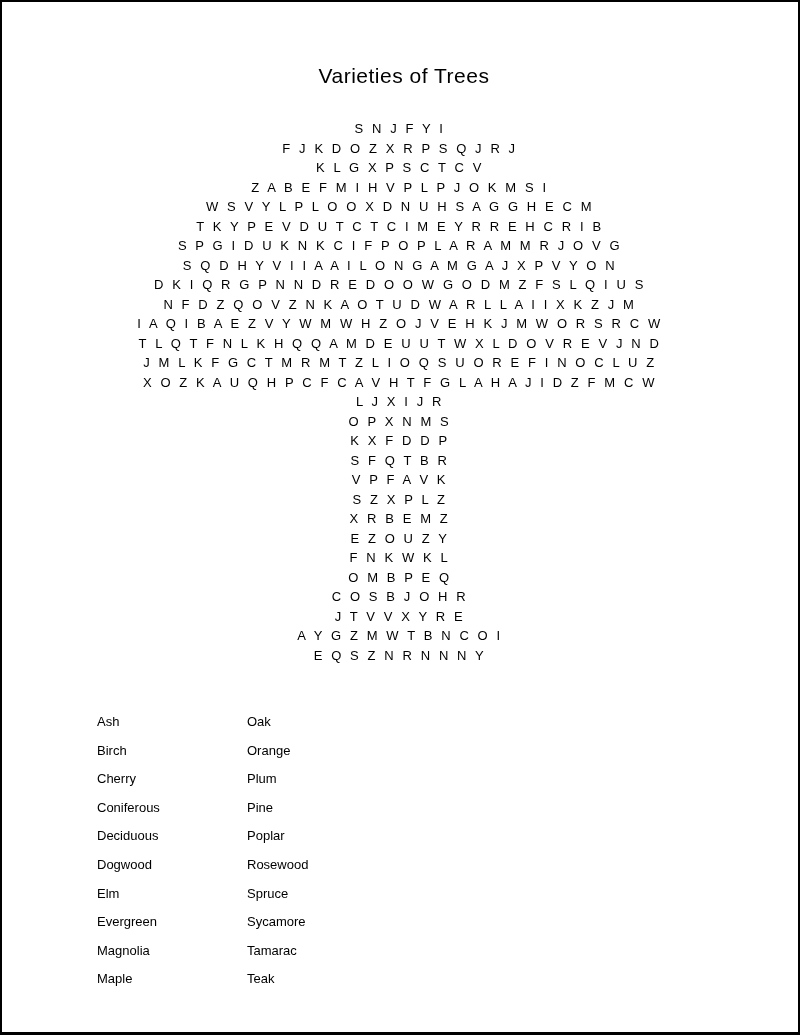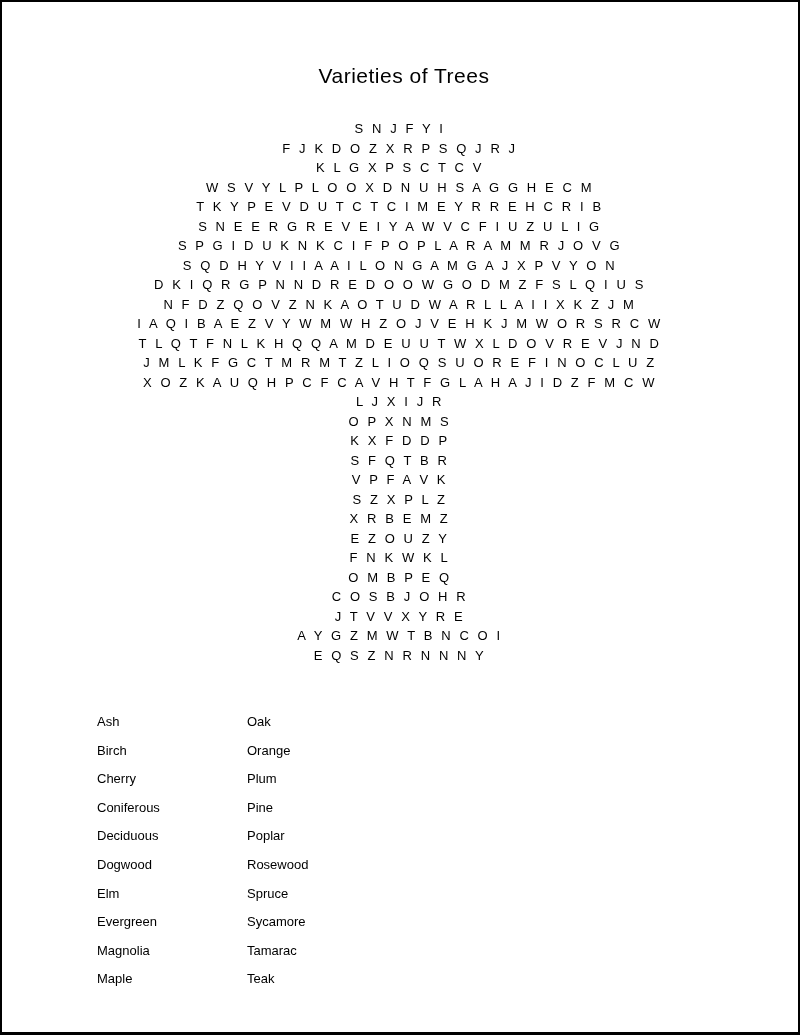--- a/index.html
+++ b/index.html
@@ -58,23 +58,23 @@
 </head>
 <body>
 
 <div class="page">
   <h1 class="title">Varieties of Trees</h1>
 
   <div class="grid">
       <div class="grid-row">S N J F Y I</div>
       <div class="grid-row">F J K D O Z X R P S Q J R J</div>
       <div class="grid-row">K L G X P S C T C V</div>
+      <div class="grid-row">Z A B E F M I H V P L P J O K M S I</div>
       <div class="grid-row">W S V Y L P L O O X D N U H S A G G H E C M</div>
       <div class="grid-row">T K Y P E V D U T C T C I M E Y R R E H C R I B</div>
-      <div class="grid-row">S N E E R G R E V E I Y A W V C F I U Z U L I G</div>
       <div class="grid-row">S P G I D U K N K C I F P O P L A R A M M R J O V G</div>
       <div class="grid-row">S Q D H Y V I I A A I L O N G A M G A J X P V Y O N</div>
       <div class="grid-row">D K I Q R G P N N D R E D O O W G O D M Z F S L Q I U S</div>
       <div class="grid-row">N F D Z Q O V Z N K A O T U D W A R L L A I I X K Z J M</div>
       <div class="grid-row">I A Q I B A E Z V Y W M W H Z O J V E H K J M W O R S R C W</div>
       <div class="grid-row">T L Q T F N L K H Q Q A M D E U U T W X L D O V R E V J N D</div>
       <div class="grid-row">J M L K F G C T M R M T Z L I O Q S U O R E F I N O C L U Z</div>
       <div class="grid-row">X O Z K A U Q H P C F C A V H T F G L A H A J I D Z F M C W</div>
       <div class="grid-row">L J X I J R</div>
       <div class="grid-row">O P X N M S</div>

